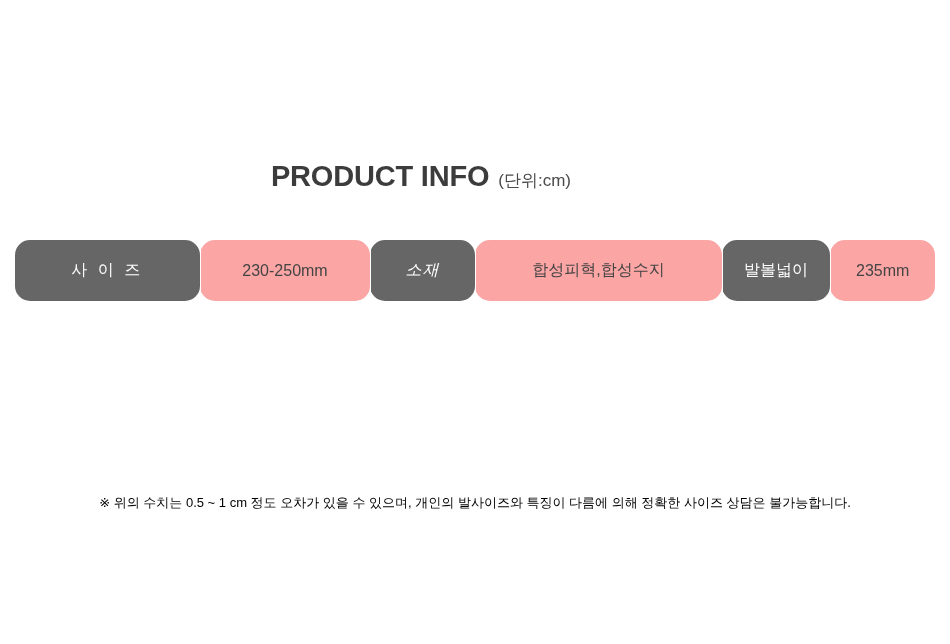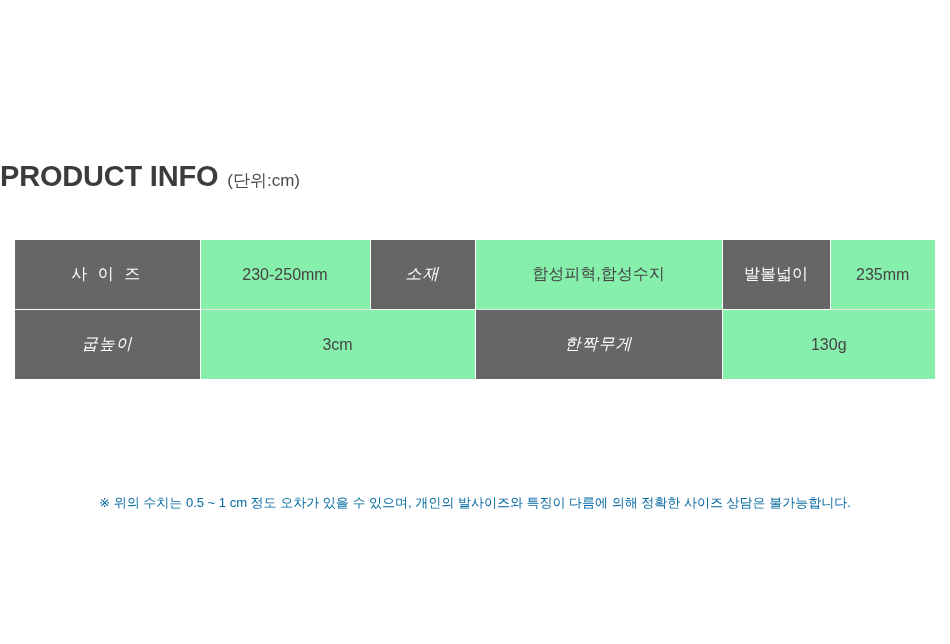--- a/index.html
+++ b/index.html
@@ -22,21 +22,21 @@
     height: 644px;
     background: #ffffff;
   }
 
   
   .title-block {
     position: absolute;
     left: 0;
     top: 160px;
     width: 842px;
-    text-align: left;
+    text-align: center;
     white-space: nowrap;
   }
   .title-main {
     font-size: 29px;
     font-weight: bold;
     letter-spacing: -0.2px;
     color: #3c3c3c;
     vertical-align: baseline;
   }
   .title-sub {
@@ -52,60 +52,61 @@
     position: absolute;
     left: 15px;
     top: 240px;
     width: 920px;
     border-collapse: collapse;
     table-layout: fixed;
   }
   .spec-table td {
     padding: 0;
     margin: 0;
-    height: 69px;
+    height: 61px;
     font-size: 16px;
     text-align: center;
     vertical-align: middle;
     border-right: 1px solid #ffffff;
     border-bottom: 1px solid #e4e4e4;
+    border-radius: 15px;
   }
   .spec-table tr:last-child td {
     border-bottom: none;
   }
   .spec-table td:last-child {
     border-right: none;
   }
   .cell-head {
     background: #666666;
     color: #ffffff;
     font-size: 17px;
     border-bottom: 1px solid #ffffff !important;
     border-right: 1px solid #ffffff;
   }
   .spec-table tr:last-child .cell-head {
     border-bottom: none !important;
   }
   .cell-val {
-    background: #86efac;
+    background: #fca5a5;
     color: #444444;
     font-size: 16px;
   }
   .ls-wide { letter-spacing: 3px; }
   .ls-mid  { letter-spacing: 1px; font-style: italic; }
 
   
   .note {
     position: absolute;
     left: 0;
     top: 494px;
     width: 950px;
     text-align: center;
     font-size: 13px;
-    color: #0369a1;
+    color: #000000;
     white-space: nowrap;
   }
 </style>
 </head>
 <body>
 
 <div class="page">
 
   <div class="title-block">
     <span class="title-main">PRODUCT INFO</span><span class="title-sub">(단위:cm)</span>
@@ -122,24 +123,18 @@
     </colgroup>
     <tbody>
       <tr>
         <td class="cell-head ls-wide">사 이 즈</td>
         <td class="cell-val">230-250mm</td>
         <td class="cell-head ls-mid">소재</td>
         <td class="cell-val">합성피혁,합성수지</td>
         <td class="cell-head">발볼넓이</td>
         <td class="cell-val">235mm</td>
       </tr>
-      <tr>
-        <td class="cell-head ls-mid">굽높이</td>
-        <td class="cell-val" colspan="2">3cm</td>
-        <td class="cell-head ls-mid">한짝무게</td>
-        <td class="cell-val" colspan="2">130g</td>
-      </tr>
     </tbody>
   </table>
 
   <div class="note">※ 위의 수치는 0.5 ~ 1 cm 정도 오차가 있을 수 있으며, 개인의 발사이즈와 특징이 다름에 의해 정확한 사이즈 상담은 불가능합니다.</div>
 
 </div>
 
 </body></html>

